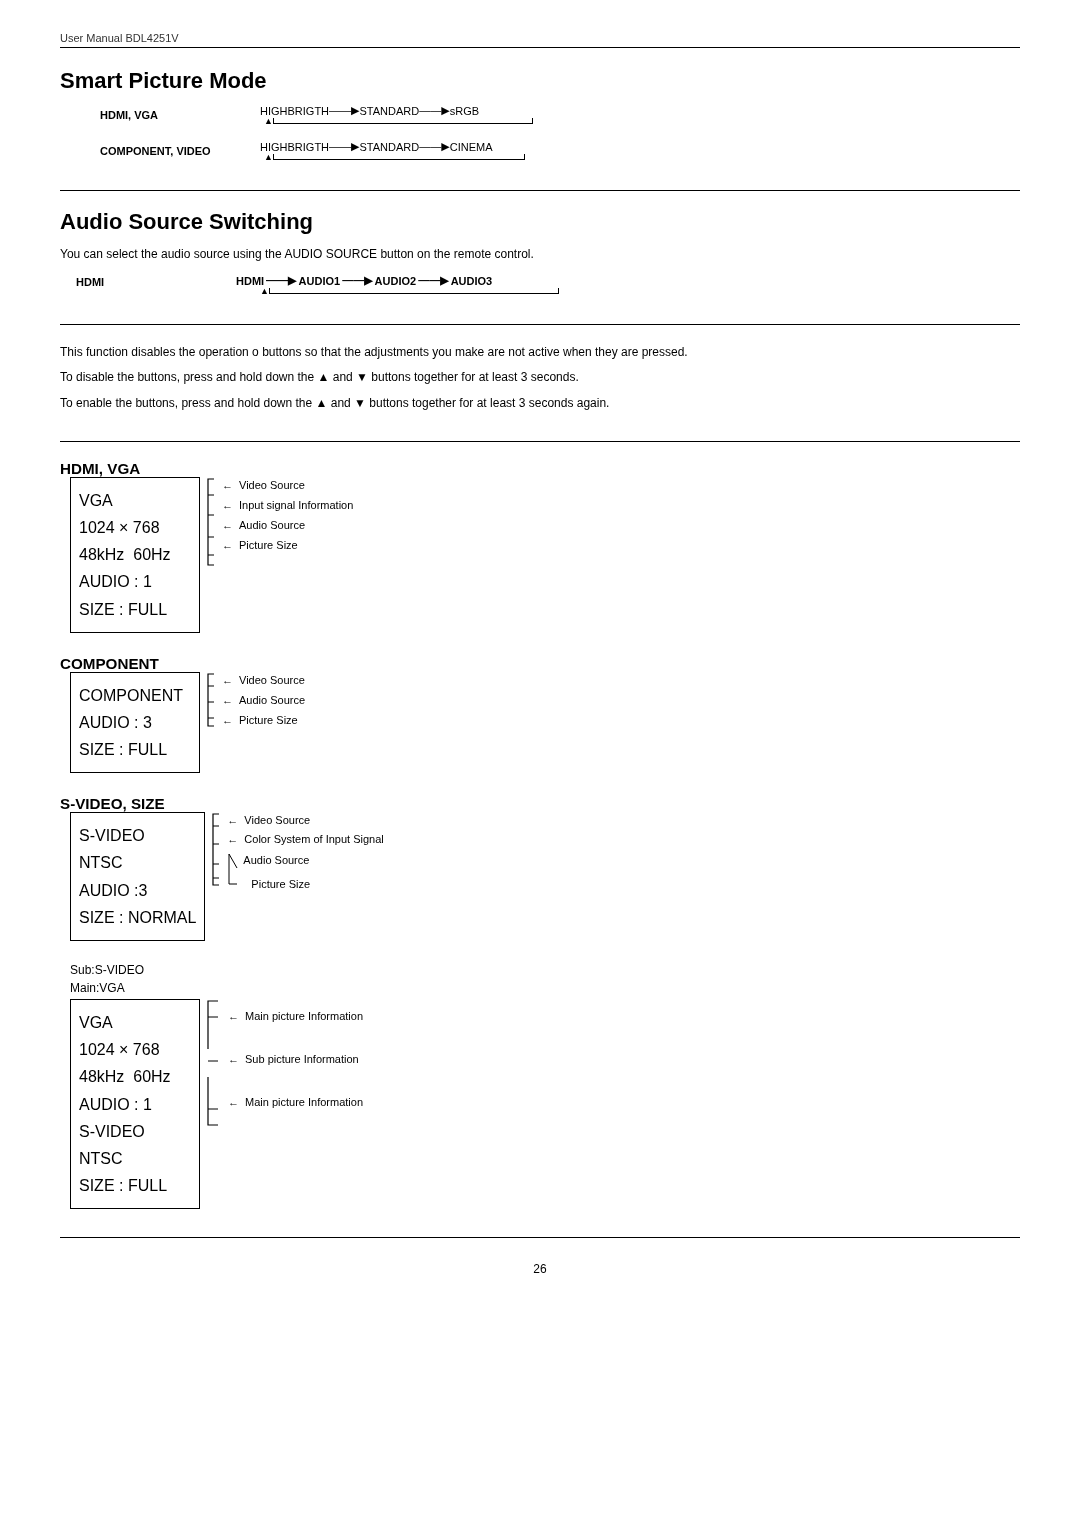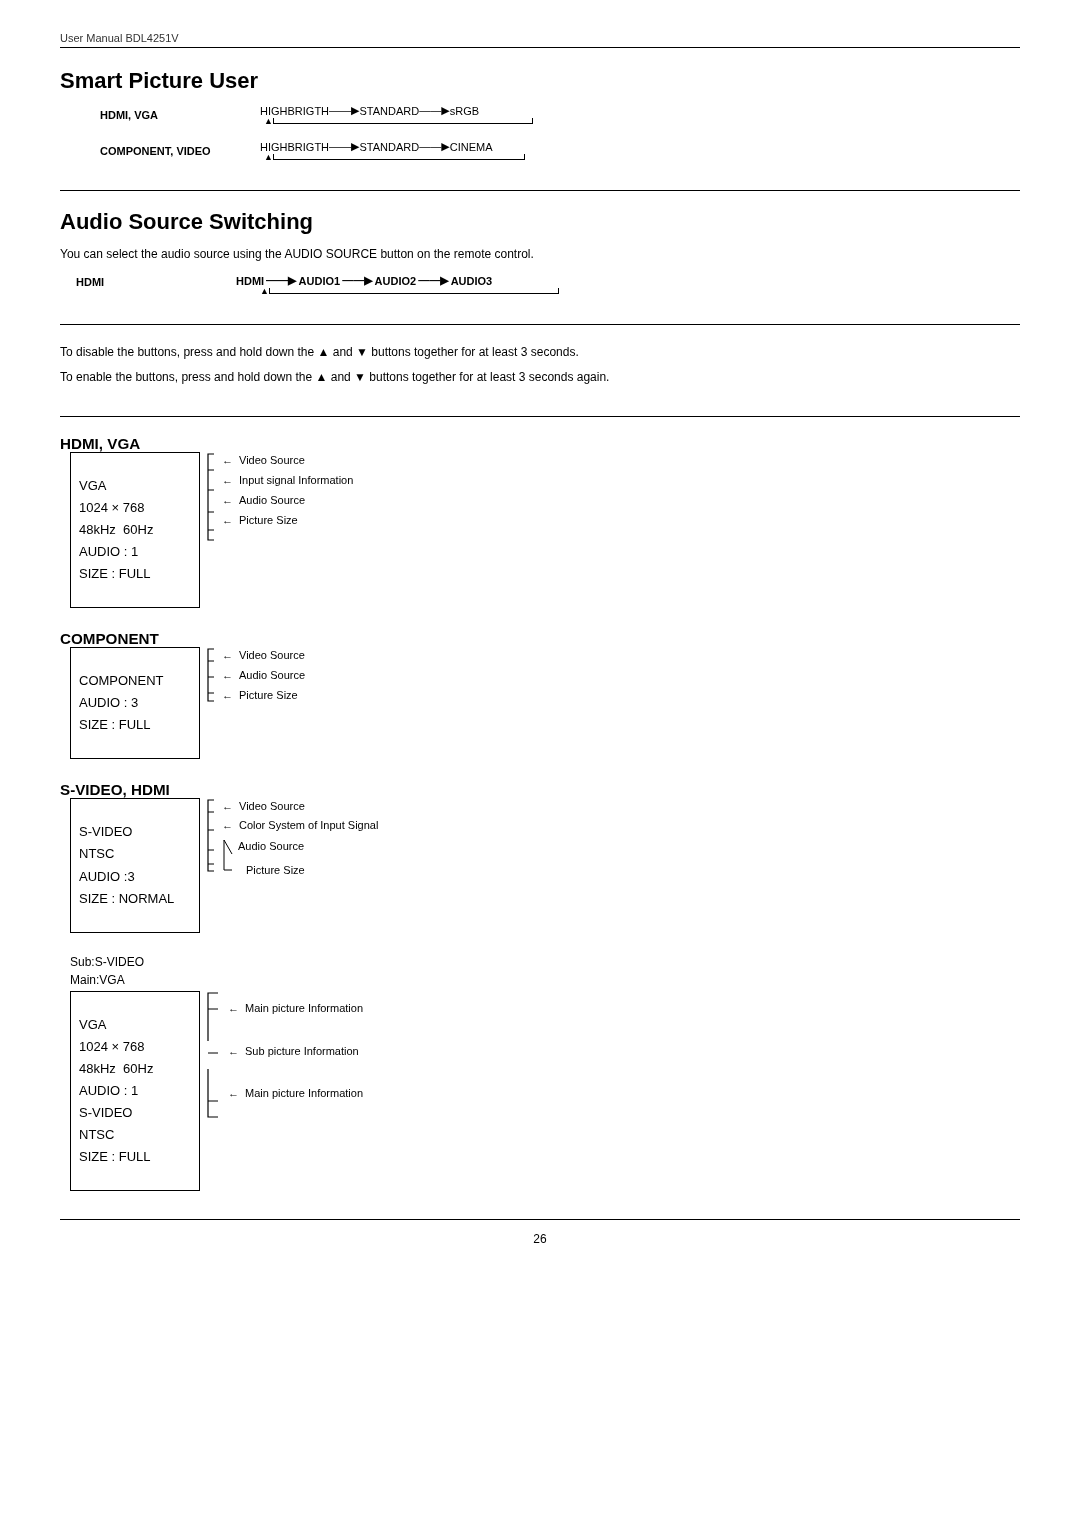--- a/index.html
+++ b/index.html
@@ -89,22 +89,22 @@
     .osd-section {
       margin-bottom: 22px;
     }
     .osd-row {
       display: flex;
       align-items: flex-start;
       margin-left: 10px;
     }
     .osd-box {
       border: 1px solid #000;
-      padding: 22px 8px;
-      font-size: 13px;
+      padding: 9px 8px;
+      font-size: 16px;
       line-height: 1.7;
       min-width: 130px;
       max-width: 160px;
       flex-shrink: 0;
     }
     .osd-labels {
       display: flex;
       flex-direction: column;
       justify-content: space-around;
       font-size: 11px;
@@ -124,21 +124,21 @@
     .pip-subtitle {
       font-size: 12px;
       font-weight: normal;
       margin-bottom: 4px;
       margin-left: 10px;
     }
 
     .page-footer {
       text-align: center;
       font-size: 12px;
-      margin-top: 12px;
+      margin-top: 24px;
     }
     .bottom-rule {
       border-top: 1.5px solid #000;
       margin-top: 20px;
     }
 
     
     .svideo-labels {
       display: flex;
       flex-direction: column;
@@ -154,21 +154,21 @@
   </style>
 </head>
 <body>
 
 <div style="margin-bottom:2px;">
   <span style="font-size:11px; color:#333;">User Manual BDL4251V</span>
 </div>
 <div class="top-rule"></div>
 
 <div class="section">
-  <h2 class="section-title">Smart Picture User</h2>
+  <h2 class="section-title">Smart Picture Mode</h2>
 
   <div class="spm-row">
     <div class="spm-label">HDMI, VGA</div>
     <div class="flow-container">
       <div class="flow-top">
         <span class="node">HIGHBRIGTH</span>
         <span class="arrow">——▶</span>
         <span class="node">STANDARD</span>
         <span class="arrow"> ——▶</span>
         <span class="node">sRGB</span>
@@ -220,20 +220,21 @@
         <span style="font-size:9px; line-height:1; margin-top:-1px;">▲</span>
         <div style="height:6px; border-left:1px solid #000; border-right:1px solid #000; border-bottom:1px solid #000; width:290px; margin-left:0;"></div>
       </div>
     </div>
   </div>
 </div>
 
 <div class="divider"></div>
 
 <div class="section">
+  <p class="body-text">This function disables the operation o buttons so that the adjustments you make are not active when they are pressed.</p>
   <p class="body-text">To disable the buttons, press and hold down the ▲ and ▼ buttons together for at least 3 seconds.</p>
   <p class="body-text">To enable the buttons, press and hold down the ▲ and ▼ buttons together for at least 3 seconds again.</p>
 </div>
 
 <div class="divider"></div>
 
 <div class="section">
 
   <div class="osd-section">
     <h3 class="sub-sub-title">HDMI, VGA</h3>
@@ -304,21 +305,21 @@
         </div>
         <div class="osd-label-item">
           <span class="osd-arrow">←</span>
           <span>Picture Size</span>
         </div>
       </div>
     </div>
   </div>
 
   <div class="osd-section">
-    <h3 class="sub-sub-title">S-VIDEO, HDMI</h3>
+    <h3 class="sub-sub-title">S-VIDEO, SIZE</h3>
     <div class="osd-row">
       <div class="osd-box">
         <div>S-VIDEO</div>
         <div>NTSC</div>
         <div>AUDIO :3</div>
         <div>SIZE : NORMAL</div>
       </div>
       <div style="display:flex; align-items:center; margin: 0 4px;">
         <svg width="14" height="75">
           <path d="M10,2 L4,2 L4,73 L10,73" fill="none" stroke="#000" stroke-width="1.2"></path>

